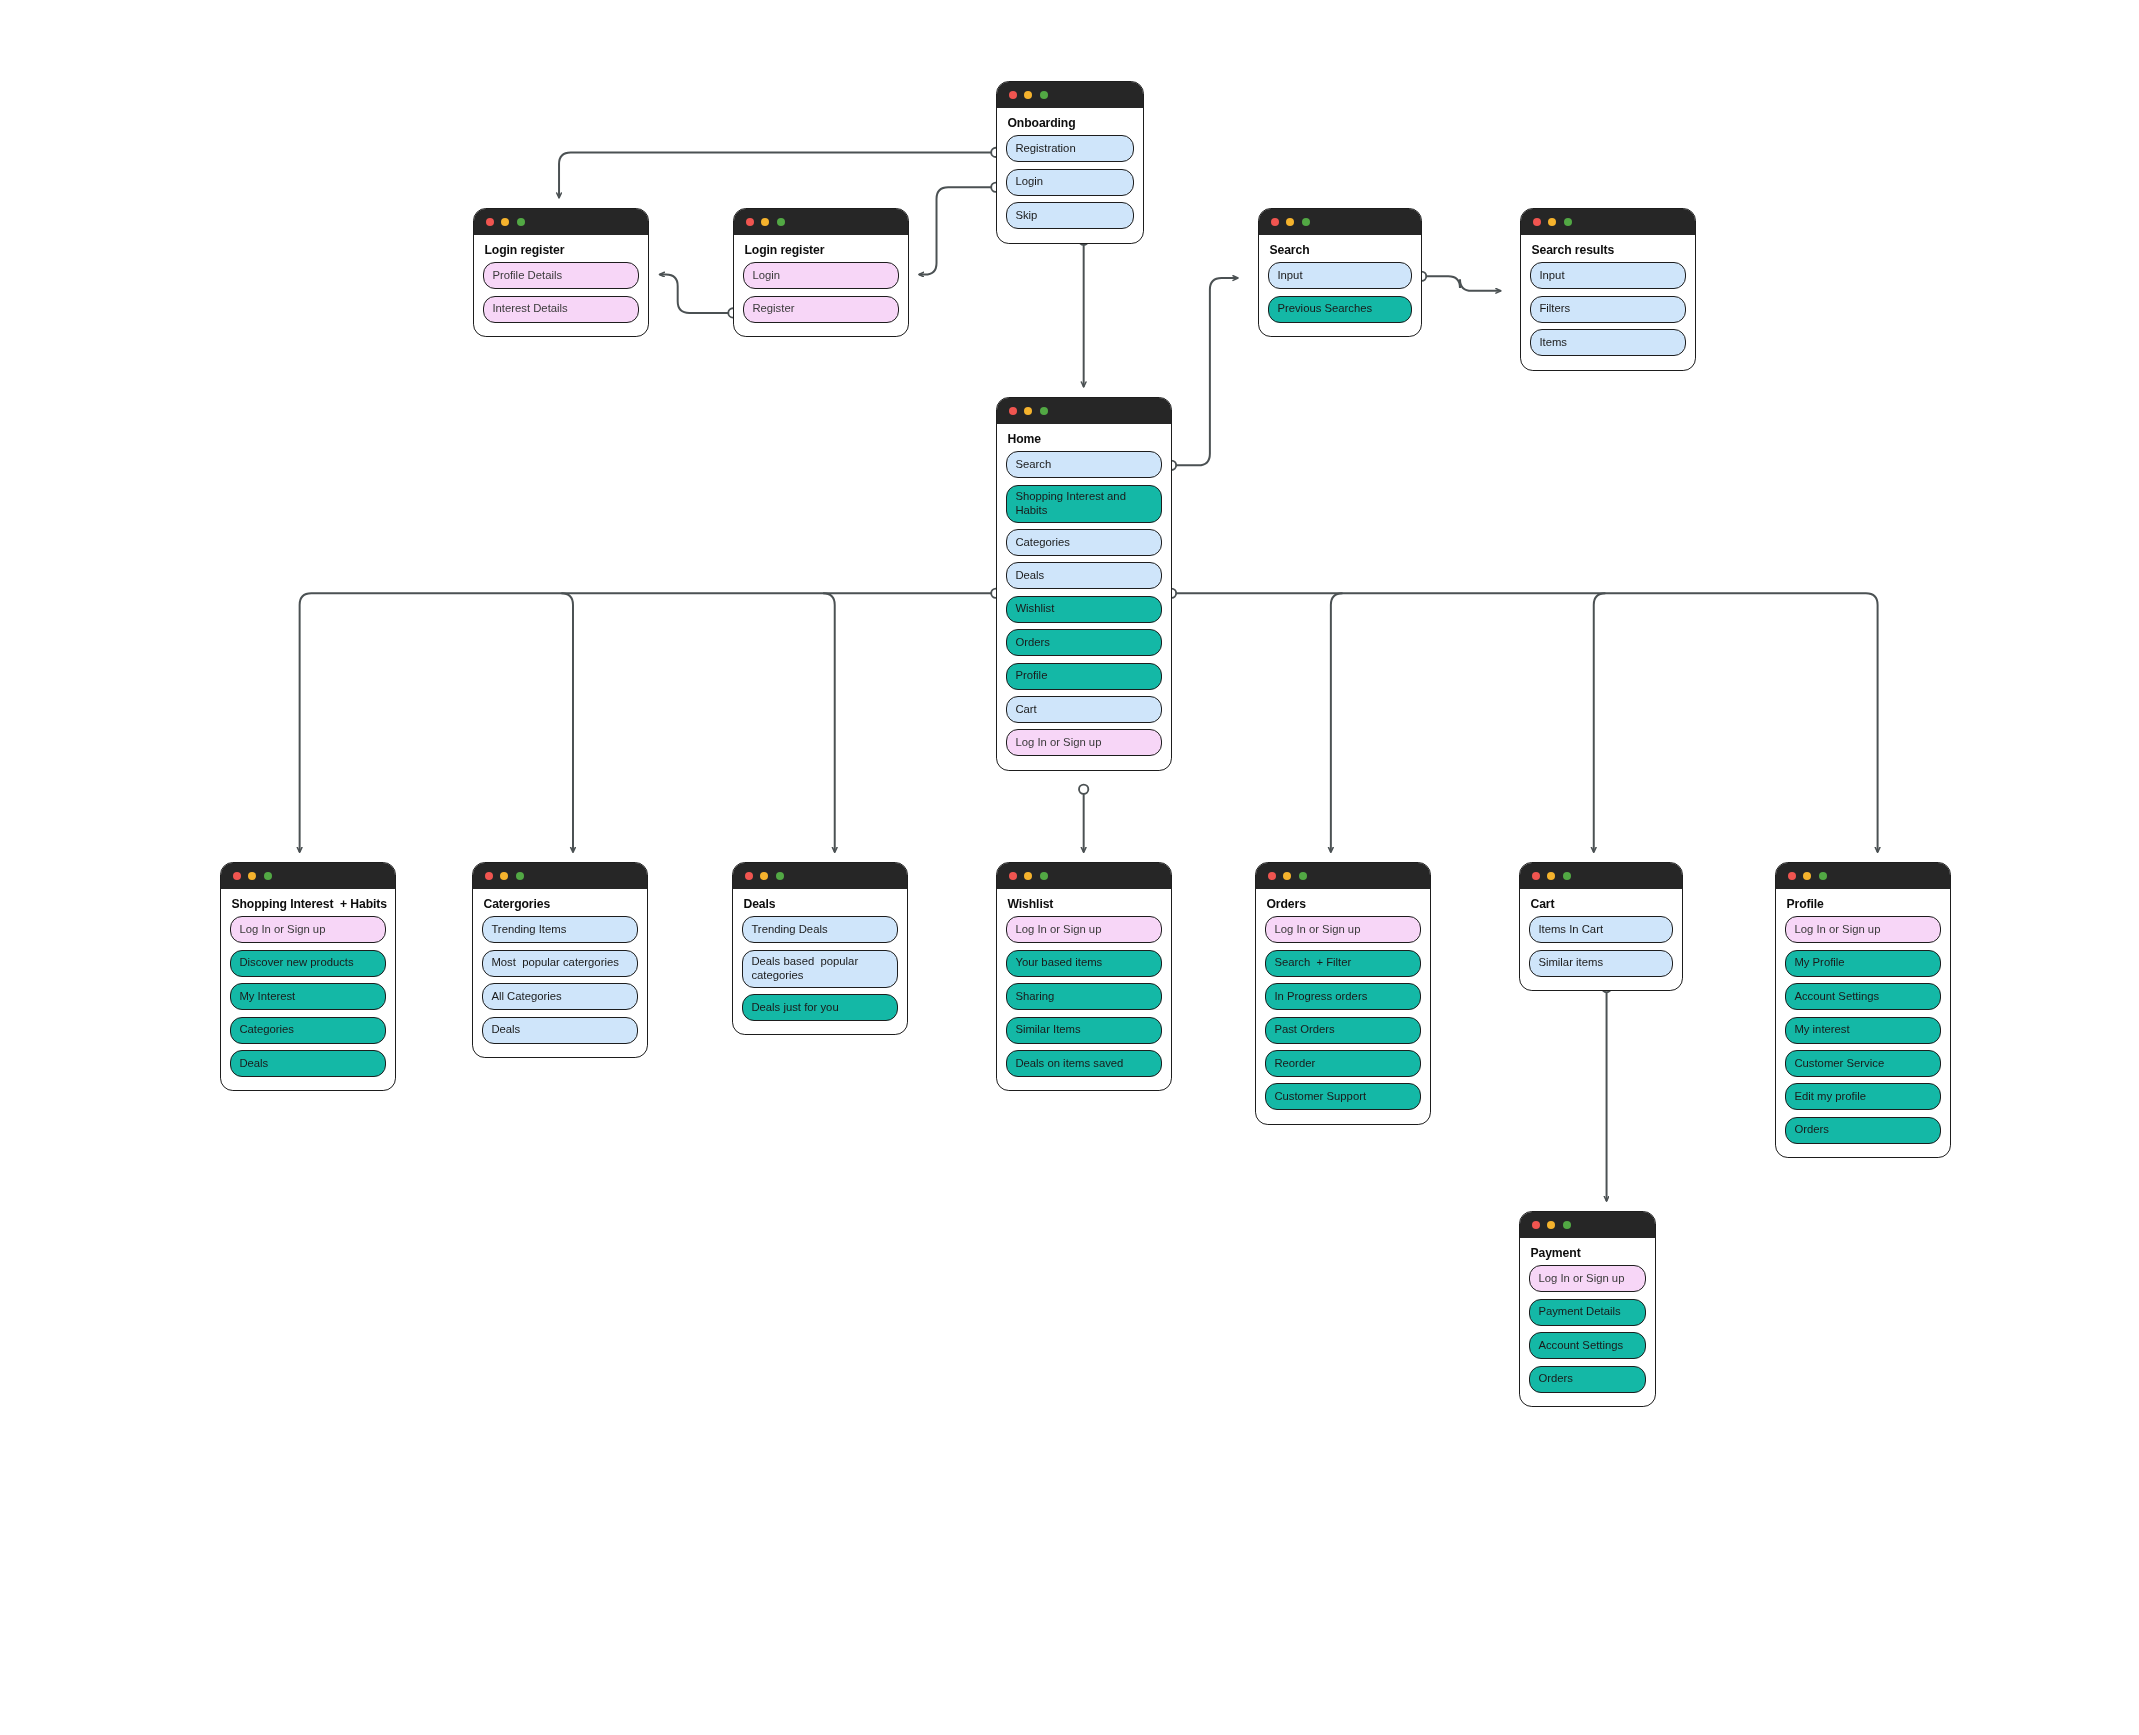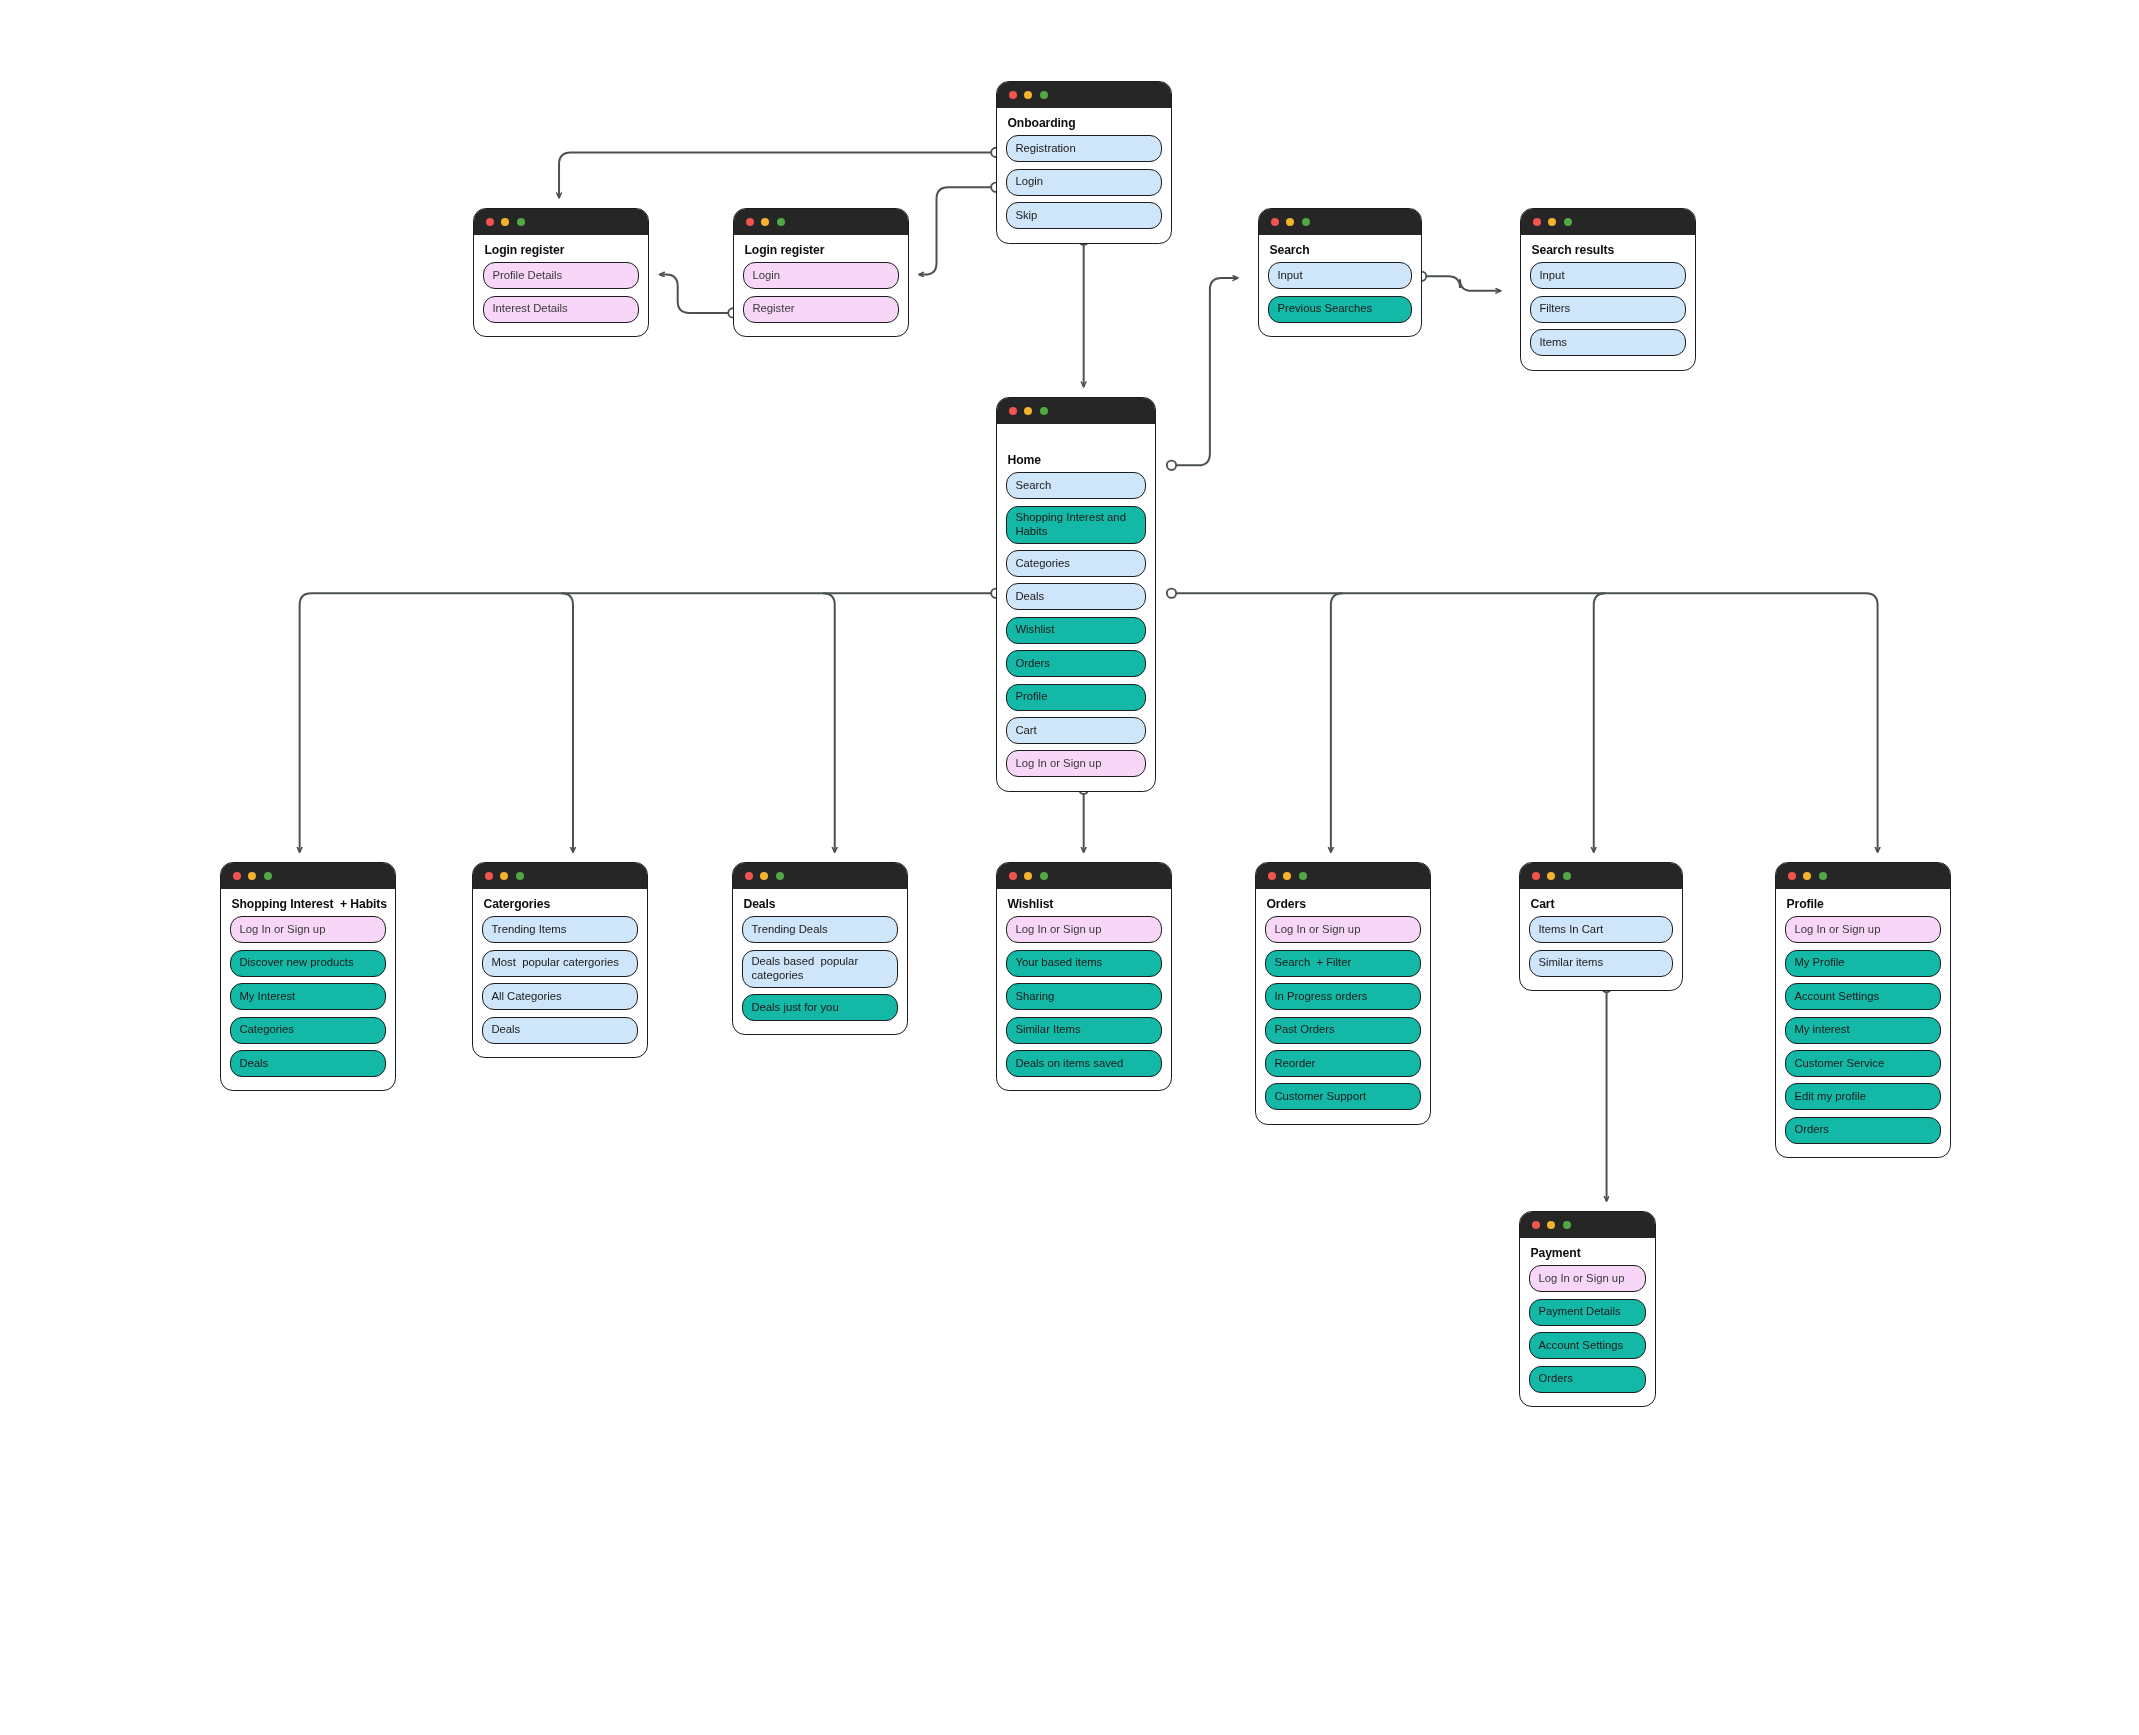--- a/index.html
+++ b/index.html
@@ -54,26 +54,26 @@
     line-height:1.22;
     box-sizing:border-box;
     white-space:pre-wrap;
   }
   .row:last-child{margin-bottom:4px;}
   .row.blue{background:#cfe5fa;}
   .row.green{background:#14b8a6;}
   .row.pink{background:#f7d6f7;color:#3a3a3a;}
 
   
-  #card-onboarding     {left:996px;  top:81px;  width:176px;}
+  #card-onboarding     {left:996px;  top:81px;  width:148px;}
   #card-loginregister1 {left:473px;   top:208px;  width:176px;}
   #card-loginregister2 {left:733px;  top:208px;  width:176px;}
   #card-search         {left:1258px;  top:208px;  width:164px;}
   #card-searchresults  {left:1520px;  top:208px;  width:176px;}
-  #card-home           {left:996px;  top:397px;  width:160px;gap:21px;}
+  #card-home           {left:996px;  top:397px;  width:176px;}
   #card-shopping       {left:220px;   top:862px; width:176px;}
   #card-categories     {left:472px;   top:862px; width:176px;}
   #card-deals          {left:732px;  top:862px; width:176px;}
   #card-wishlist       {left:996px;  top:862px; width:176px;}
   #card-orders         {left:1255px;  top:862px; width:176px;}
   #card-cart           {left:1519px;  top:862px; width:164px;}
   #card-profile        {left:1775px;  top:862px; width:176px;}
   #card-payment        {left:1519px;  top:1211px; width:137px;}
 
   

